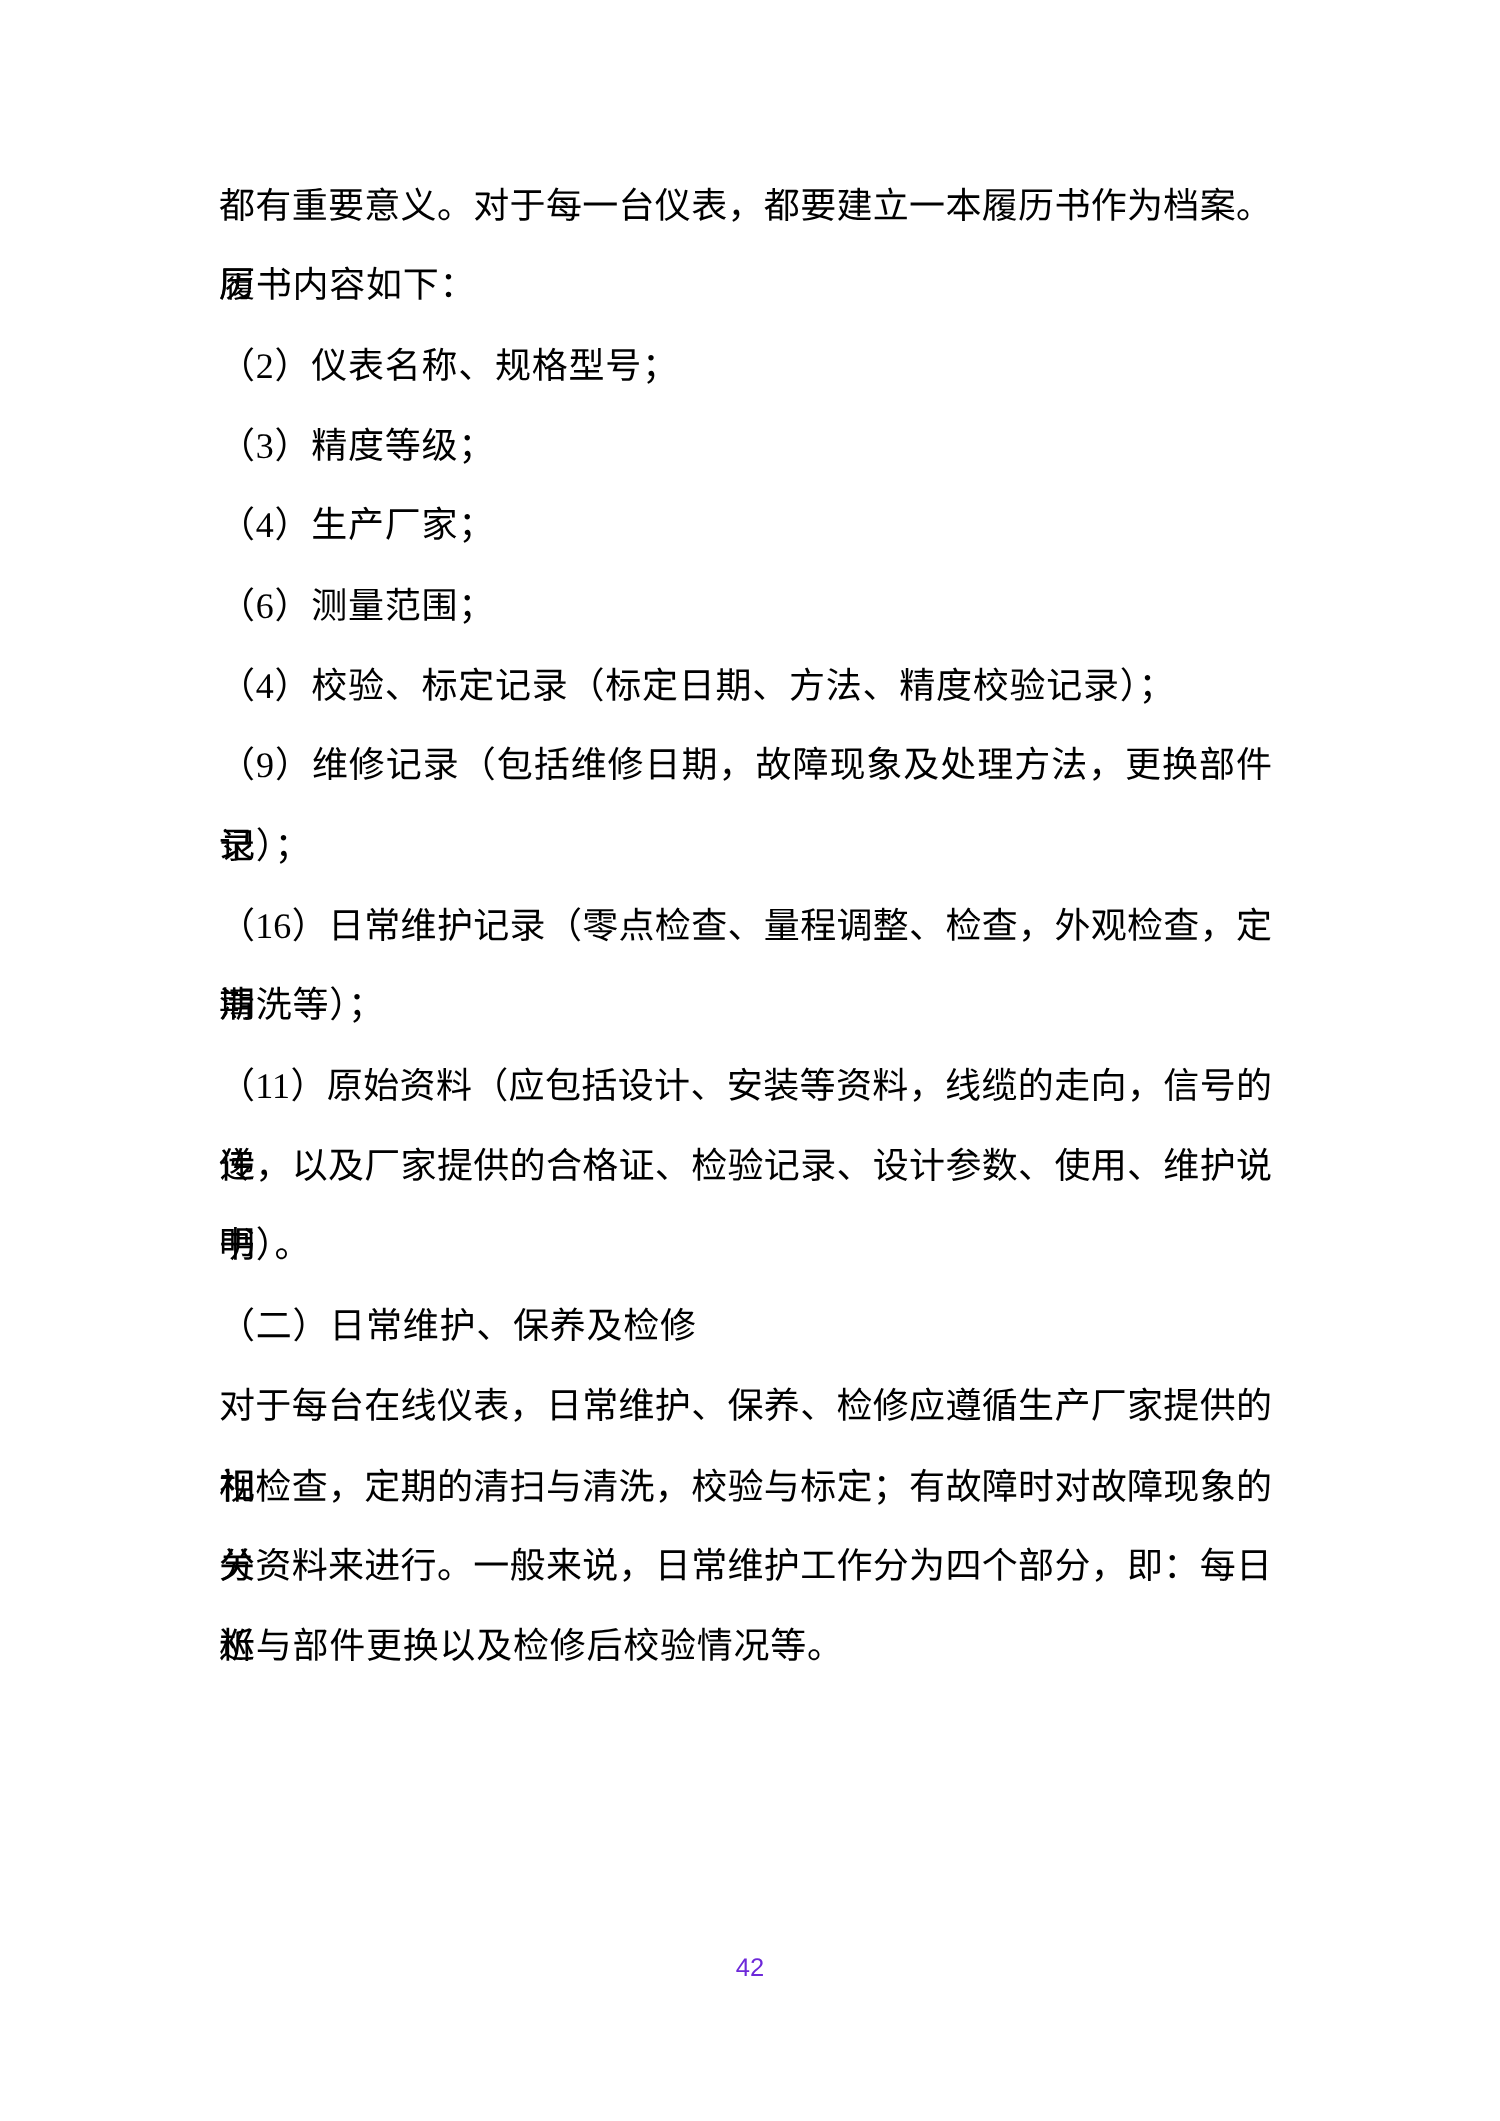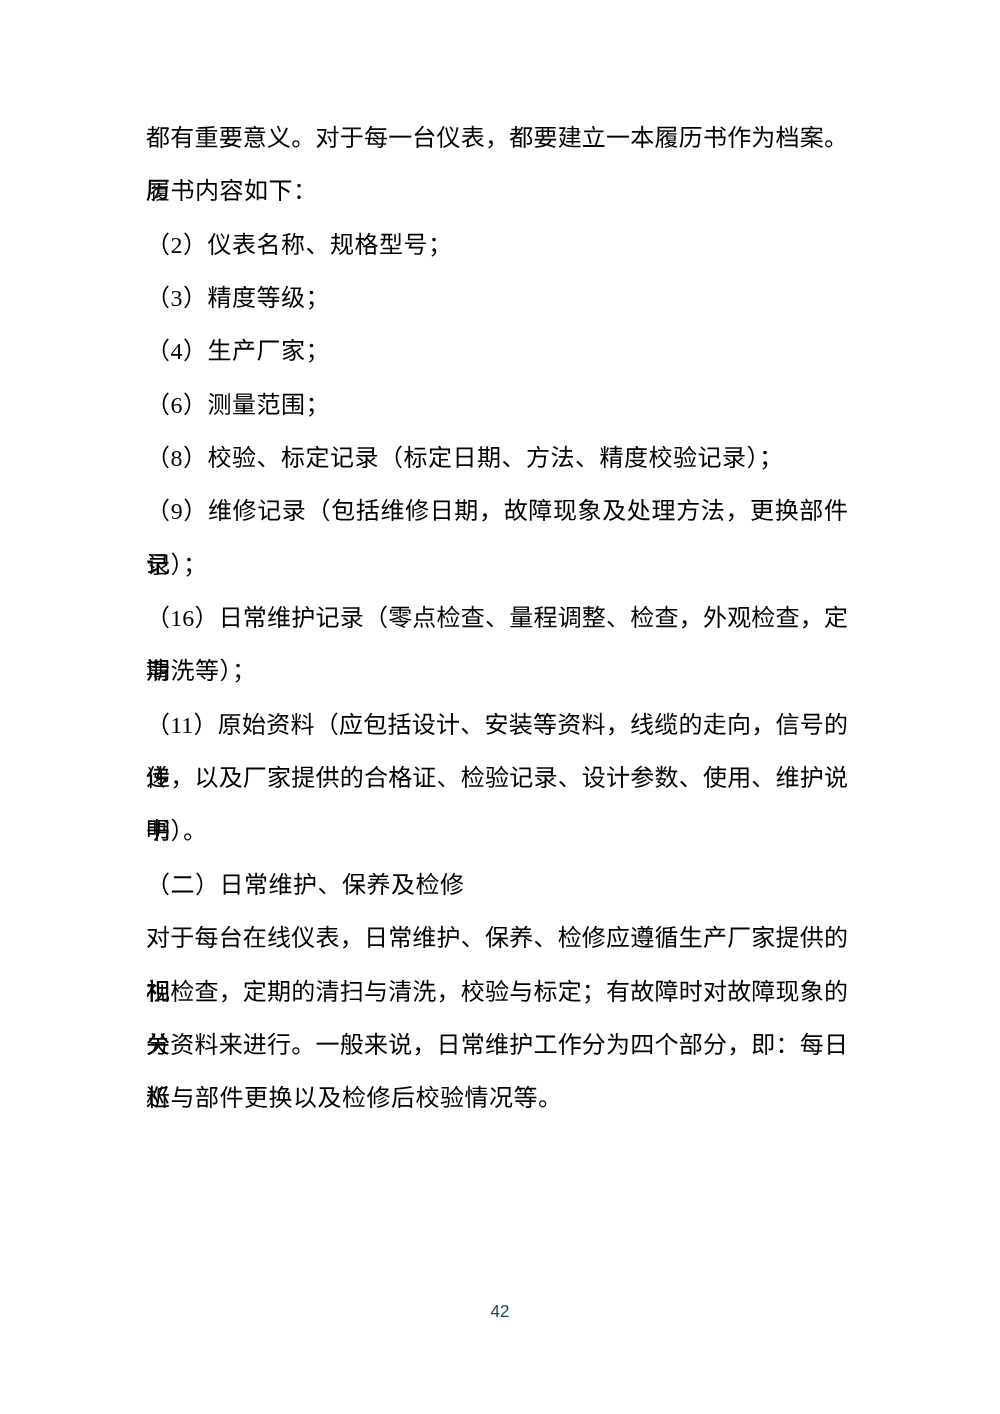--- a/index.html
+++ b/index.html
@@ -49,36 +49,36 @@
     position: absolute;
     top: 1300px;
     left: 0;
     width: 1000px;
     text-align: center;
   }
   .page-number {
     font-family: "Liberation Sans", "DejaVu Sans", sans-serif;
     font-size: 17px;
     line-height: 24px;
-    color: #0c4a6e;
+    color: #6d28d9;
     text-align: right;
   }
 </style>
 </head>
 <body>
 
 <div class="page">
   <div class="doc-body">
     <div class="line fill">都有重要意义。对于每一台仪表，都要建立一本履历书作为档案。履</div>
     <div class="line">历书内容如下：</div>
     <div class="line">（2）仪表名称、规格型号；</div>
     <div class="line">（3）精度等级；</div>
     <div class="line">（4）生产厂家；</div>
     <div class="line">（6）测量范围；</div>
-    <div class="line">（8）校验、标定记录（标定日期、方法、精度校验记录）；</div>
+    <div class="line">（4）校验、标定记录（标定日期、方法、精度校验记录）；</div>
     <div class="line fill">（9）维修记录（包括维修日期，故障现象及处理方法，更换部件记</div>
     <div class="line">录）；</div>
     <div class="line fill">（16）日常维护记录（零点检查、量程调整、检查，外观检查，定期</div>
     <div class="line">清洗等）；</div>
     <div class="line fill">（11）原始资料（应包括设计、安装等资料，线缆的走向，信号的传</div>
     <div class="line fill">递，以及厂家提供的合格证、检验记录、设计参数、使用、维护说明</div>
     <div class="line">书）。</div>
     <div class="line">（二）日常维护、保养及检修</div>
     <div class="line fill">对于每台在线仪表，日常维护、保养、检修应遵循生产厂家提供的相</div>
     <div class="line fill">视检查，定期的清扫与清洗，校验与标定；有故障时对故障现象的分</div>

